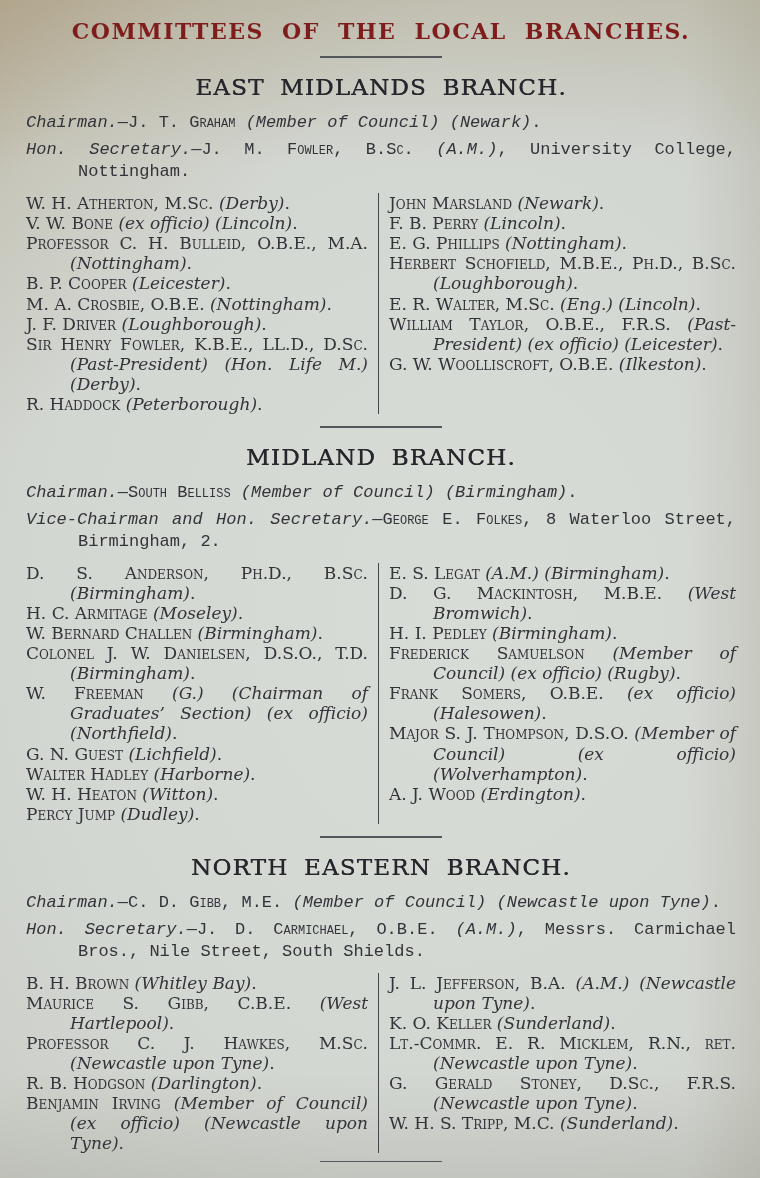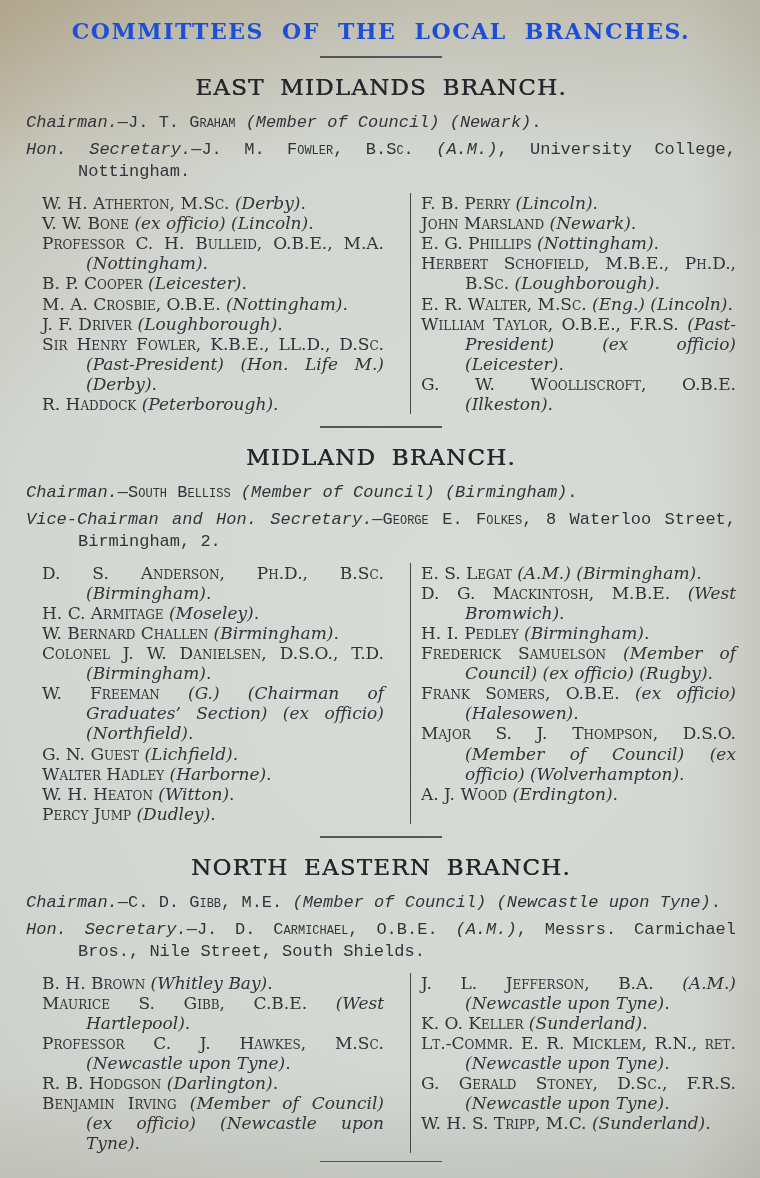--- a/index.html
+++ b/index.html
@@ -23,21 +23,21 @@
     height: 100%;
     padding: 18px 24px 0 26px;
   }
   .title {
     margin: 0 0 6px 0;
     font-size: 22px;
     font-weight: bold;
     text-align: center;
     letter-spacing: 1.5px;
     word-spacing: 9px;
-    color: #1d4ed8;
+    color: #7f1d1d;
   }
   .rule {
     width: 122px;
     height: 0;
     border-top: 2px solid #55555c;
     margin: 12px auto 16px auto;
   }
   .rule.bottom { margin-top: 8px; border-top-width: 1.5px; }
   .branch-heading {
     margin: 0 0 12px 0;
@@ -53,21 +53,21 @@
   .officer {
     margin: 0 0 5px 0;
     font-size: 17px;
     line-height: 1.3;
     padding-left: 52px;
     text-indent: -52px;
     text-align: justify;
     font-family: Liberation Mono, monospace;
   }
   .columns { display: flex; align-items: stretch; }
-  .col { box-sizing: border-box; margin-left: 16px; }
+  .col { box-sizing: border-box; }
   .col-left { width: 352px; padding-right: 10px; }
   .col-right { flex: 1; border-left: 1.5px solid #45454c; padding-left: 10px; }
   .member {
     margin: 0;
     font-size: 17px;
     line-height: 1.18;
     padding-left: 44px;
     text-indent: -44px;
     text-align: justify;
   }
@@ -93,22 +93,22 @@
             <p class="member"><span class="sc">W. H. Atherton, M.Sc. </span><span class="it">(Derby)</span><span class="sc">.</span></p>
             <p class="member"><span class="sc">V. W. Bone </span><span class="it">(ex officio)</span><span class="sc"> </span><span class="it">(Lincoln)</span><span class="sc">.</span></p>
             <p class="member"><span class="sc">Professor C. H. Bulleid, O.B.E., M.A. </span><span class="it">(Nottingham)</span><span class="sc">.</span></p>
             <p class="member"><span class="sc">B. P. Cooper </span><span class="it">(Leicester)</span><span class="sc">.</span></p>
             <p class="member"><span class="sc">M. A. Crosbie, O.B.E. </span><span class="it">(Nottingham)</span><span class="sc">.</span></p>
             <p class="member"><span class="sc">J. F. Driver </span><span class="it">(Loughborough)</span><span class="sc">.</span></p>
             <p class="member"><span class="sc">Sir Henry Fowler, K.B.E., LL.D., D.Sc. </span><span class="it">(Past-President)</span><span class="sc"> </span><span class="it">(Hon. Life M.)</span><span class="sc"> </span><span class="it">(Derby)</span><span class="sc">.</span></p>
             <p class="member"><span class="sc">R. Haddock </span><span class="it">(Peterborough)</span><span class="sc">.</span></p>
           </div>
       <div class="col col-right">
+            <p class="member"><span class="sc">John Marsland </span><span class="it">(Newark)</span><span class="sc">.</span></p>
             <p class="member"><span class="sc">F. B. Perry </span><span class="it">(Lincoln)</span><span class="sc">.</span></p>
-            <p class="member"><span class="sc">John Marsland </span><span class="it">(Newark)</span><span class="sc">.</span></p>
             <p class="member"><span class="sc">E. G. Phillips </span><span class="it">(Nottingham)</span><span class="sc">.</span></p>
             <p class="member"><span class="sc">Herbert Schofield, M.B.E., Ph.D., B.Sc. </span><span class="it">(Loughborough)</span><span class="sc">.</span></p>
             <p class="member"><span class="sc">E. R. Walter, M.Sc. </span><span class="it">(Eng.)</span><span class="sc"> </span><span class="it">(Lincoln)</span><span class="sc">.</span></p>
             <p class="member"><span class="sc">William Taylor, O.B.E., F.R.S. </span><span class="it">(Past-President)</span><span class="sc"> </span><span class="it">(ex officio)</span><span class="sc"> </span><span class="it">(Leicester)</span><span class="sc">.</span></p>
             <p class="member"><span class="sc">G. W. Woolliscroft, O.B.E. </span><span class="it">(Ilkeston)</span><span class="sc">.</span></p>
           </div>
     </div>
   </section>
 
   <section class="branch">

